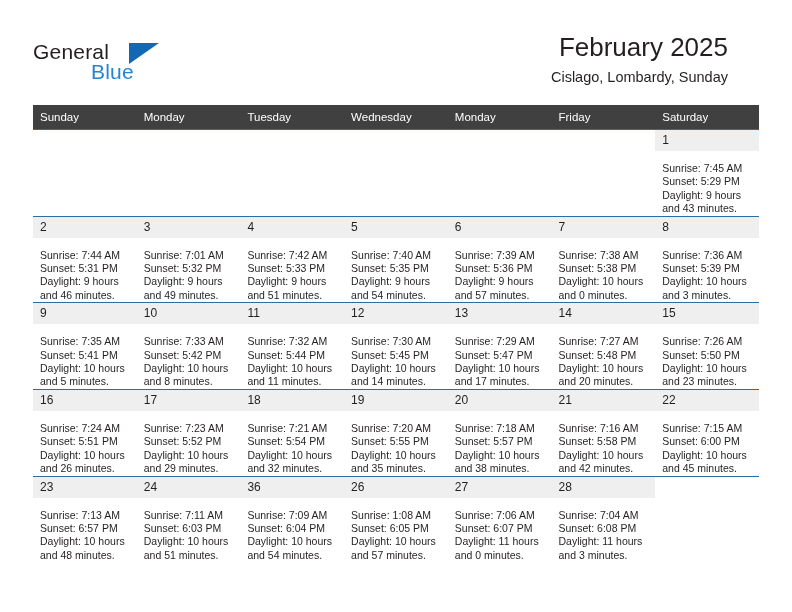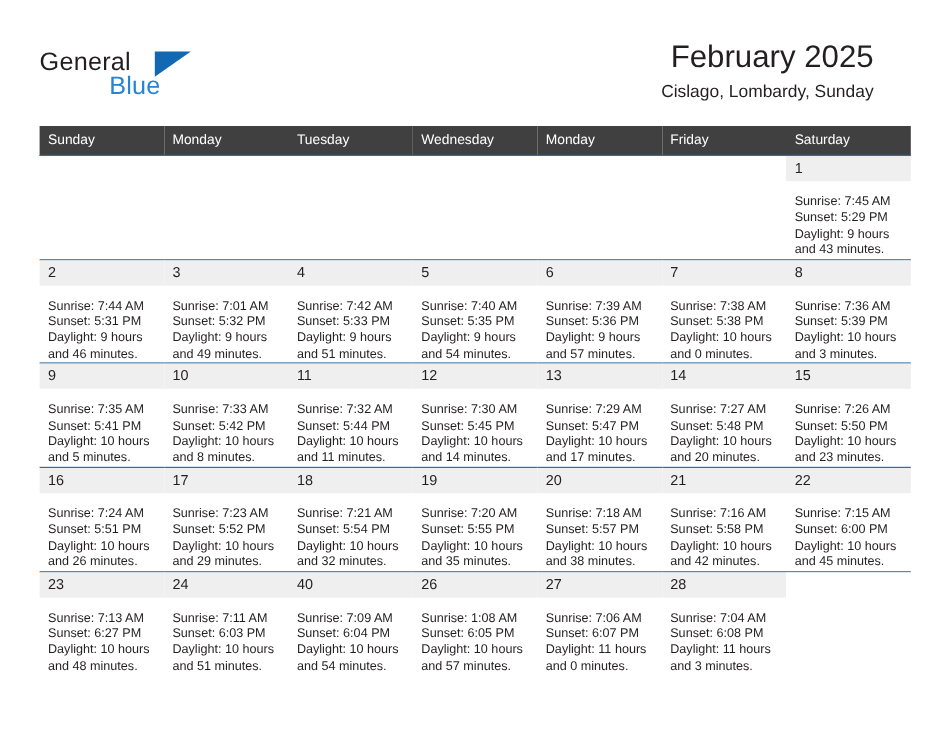--- a/index.html
+++ b/index.html
@@ -451,40 +451,40 @@
               </div>
             </div>
           </td>
         </tr>
         <tr class="week">
           <td>
             <div class="daycell">
               <div class="daynum">23</div>
               <div class="info">
                 <div>Sunrise: 7:13 AM</div>
-                <div>Sunset: 6:27 PM</div>
+                <div>Sunset: 6:57 PM</div>
                 <div>Daylight: 10 hours</div>
                 <div>and 48 minutes.</div>
               </div>
             </div>
           </td>
           <td>
             <div class="daycell">
               <div class="daynum">24</div>
               <div class="info">
                 <div>Sunrise: 7:11 AM</div>
                 <div>Sunset: 6:03 PM</div>
                 <div>Daylight: 10 hours</div>
                 <div>and 51 minutes.</div>
               </div>
             </div>
           </td>
           <td>
             <div class="daycell">
-              <div class="daynum">40</div>
+              <div class="daynum">36</div>
               <div class="info">
                 <div>Sunrise: 7:09 AM</div>
                 <div>Sunset: 6:04 PM</div>
                 <div>Daylight: 10 hours</div>
                 <div>and 54 minutes.</div>
               </div>
             </div>
           </td>
           <td>
             <div class="daycell">

